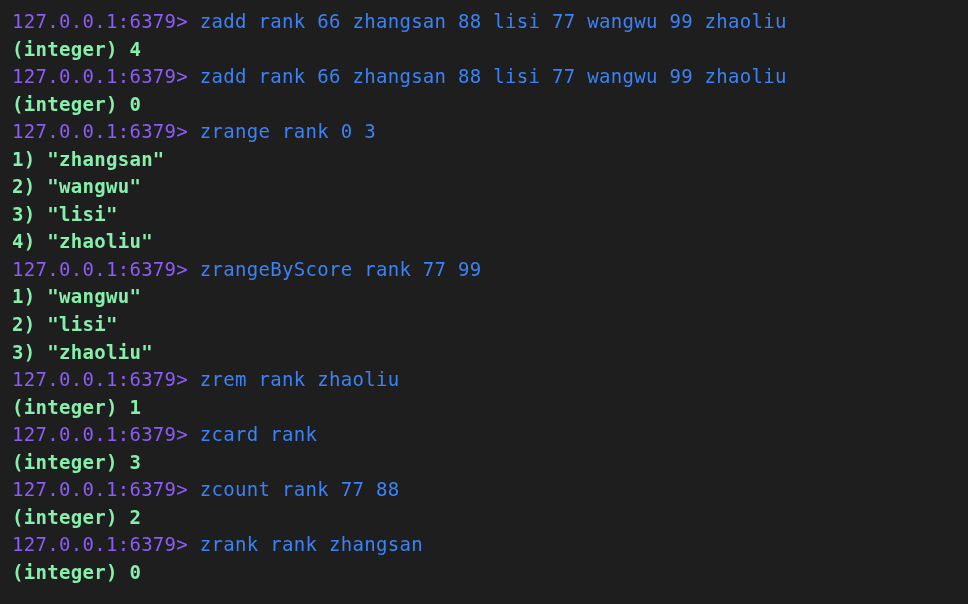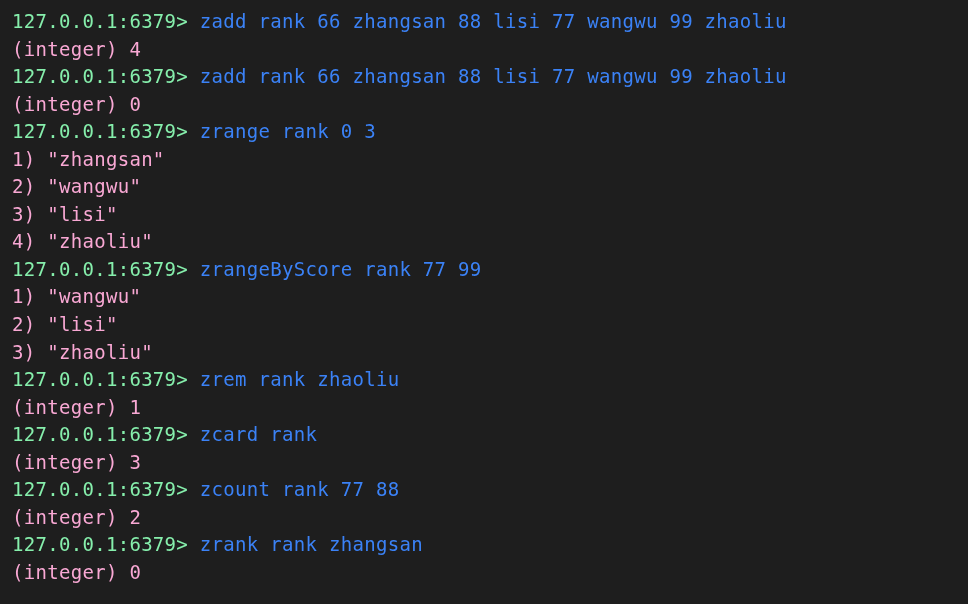--- a/index.html
+++ b/index.html
@@ -20,25 +20,26 @@
       letter-spacing: 0.3px;
     }
     .terminal {
       white-space: pre-wrap;
       word-break: break-all;
     }
     .line {
       display: block;
     }
     .prompt {
-      color: #86efac;
+      color: #8b5cf6;
     }
     .command {
       color: #3b82f6;
     }
     .output {
-      color: #f9a8d4;
+      color: #86efac;
+      font-weight: bold;
     }
   </style>
 </head>
 <body>
 
 <div class="terminal" id="terminal-container"><div class="line"><span class="prompt">127.0.0.1:6379&gt; </span><span class="command">zadd rank 66 zhangsan 88 lisi 77 wangwu 99 zhaoliu</span></div><div class="line"><span class="output">(integer) 4</span></div><div class="line"><span class="prompt">127.0.0.1:6379&gt; </span><span class="command">zadd rank 66 zhangsan 88 lisi 77 wangwu 99 zhaoliu</span></div><div class="line"><span class="output">(integer) 0</span></div><div class="line"><span class="prompt">127.0.0.1:6379&gt; </span><span class="command">zrange rank 0 3</span></div><div class="line"><span class="output">1) "zhangsan"</span></div><div class="line"><span class="output">2) "wangwu"</span></div><div class="line"><span class="output">3) "lisi"</span></div><div class="line"><span class="output">4) "zhaoliu"</span></div><div class="line"><span class="prompt">127.0.0.1:6379&gt; </span><span class="command">zrangeByScore rank 77 99</span></div><div class="line"><span class="output">1) "wangwu"</span></div><div class="line"><span class="output">2) "lisi"</span></div><div class="line"><span class="output">3) "zhaoliu"</span></div><div class="line"><span class="prompt">127.0.0.1:6379&gt; </span><span class="command">zrem rank zhaoliu</span></div><div class="line"><span class="output">(integer) 1</span></div><div class="line"><span class="prompt">127.0.0.1:6379&gt; </span><span class="command">zcard rank</span></div><div class="line"><span class="output">(integer) 3</span></div><div class="line"><span class="prompt">127.0.0.1:6379&gt; </span><span class="command">zcount rank 77 88</span></div><div class="line"><span class="output">(integer) 2</span></div><div class="line"><span class="prompt">127.0.0.1:6379&gt; </span><span class="command">zrank rank zhangsan</span></div><div class="line"><span class="output">(integer) 0</span></div></div>
 
 </body></html>

